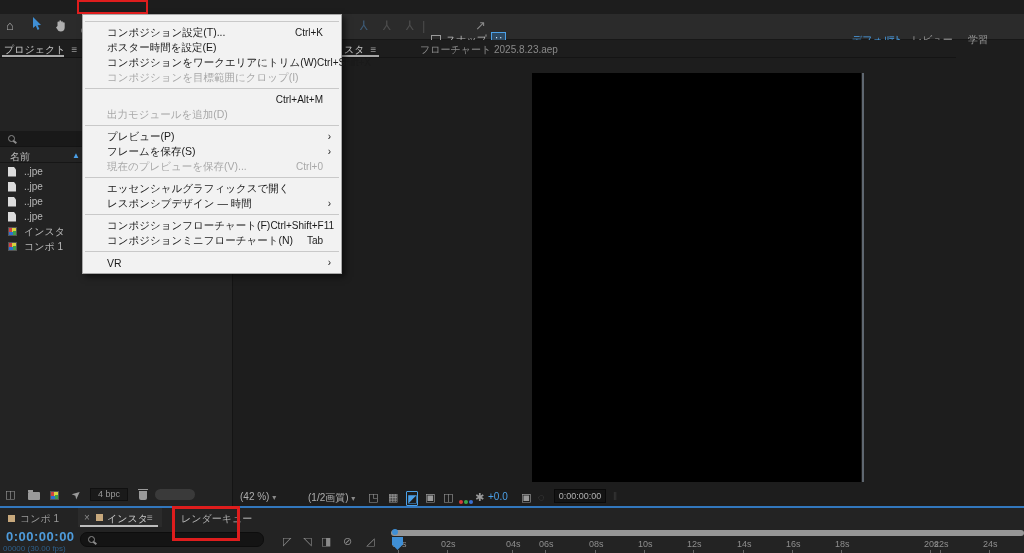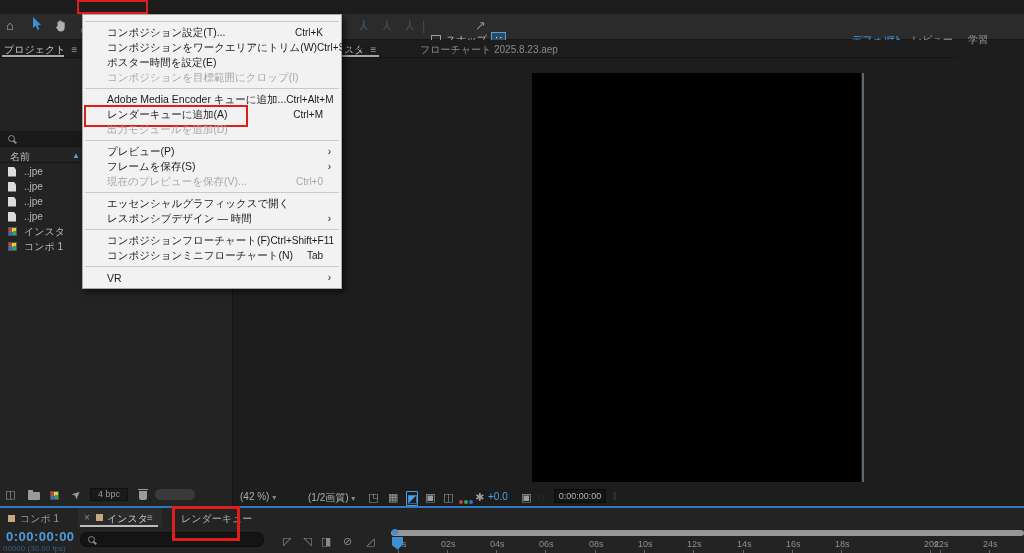--- a/index.html
+++ b/index.html
@@ -253,21 +253,21 @@
         <div class="tick" style="left: 392px;">
           <span class="tick-t">00s</span>
           <span class="tick-mark"></span>
         </div>
 
         <div class="tick" style="left: 441px;">
           <span class="tick-t">02s</span>
           <span class="tick-mark"></span>
         </div>
 
-        <div class="tick" style="left: 490px;">
+        <div class="tick" style="left: 506px;">
           <span class="tick-t">04s</span>
           <span class="tick-mark"></span>
         </div>
 
         <div class="tick" style="left: 539px;">
           <span class="tick-t">06s</span>
           <span class="tick-mark"></span>
         </div>
 
         <div class="tick" style="left: 589px;">
@@ -329,60 +329,53 @@
       </div>
 
       <div class="mi">
         <span class="mi-label">コンポジション設定(T)...</span>
         <span class="mi-sp"></span>
         <span class="mi-short">Ctrl+K</span>
         <span class="mi-arrow"></span>
       </div>
 
       <div class="mi">
+        <span class="mi-label">ポスター時間を設定(E)</span>
+        <span class="mi-sp"></span>
+        <span class="mi-short"></span>
+        <span class="mi-arrow"></span>
+      </div>
+
+      <div class="mi">
         <span class="mi-label">コンポジションをワークエリアにトリム(W)</span>
         <span class="mi-sp"></span>
         <span class="mi-short">Ctrl+Shift+X</span>
-        <span class="mi-arrow"></span>
-      </div>
-
-      <div class="mi">
-        <span class="mi-label">ポスター時間を設定(E)</span>
-        <span class="mi-sp"></span>
-        <span class="mi-short"></span>
         <span class="mi-arrow"></span>
       </div>
 
       <div class="mi dis">
         <span class="mi-label">コンポジションを目標範囲にクロップ(I)</span>
         <span class="mi-sp"></span>
         <span class="mi-short"></span>
         <span class="mi-arrow"></span>
       </div>
 
       <div class="mi sep">
         <span class="mi-label"></span>
         <span class="mi-sp"></span>
         <span class="mi-short"></span>
         <span class="mi-arrow"></span>
       </div>
 
       <div class="mi">
-        <span class="mi-label">Adobe Media Encoder キューに追加...</span>
         <span class="mi-sp"></span>
         <span class="mi-short">Ctrl+Alt+M</span>
         <span class="mi-arrow"></span>
       </div>
 
-      <div class="mi boxed">
-        <span class="mi-label">レンダーキューに追加(A)</span>
-        <span class="mi-sp"></span>
-        <span class="mi-short">Ctrl+M</span>
-        <span class="mi-arrow"></span>
-      </div>
 
       <div class="mi dis">
         <span class="mi-label">出力モジュールを追加(D)</span>
         <span class="mi-sp"></span>
         <span class="mi-short"></span>
         <span class="mi-arrow"></span>
       </div>
 
       <div class="mi sep">
         <span class="mi-label"></span>

